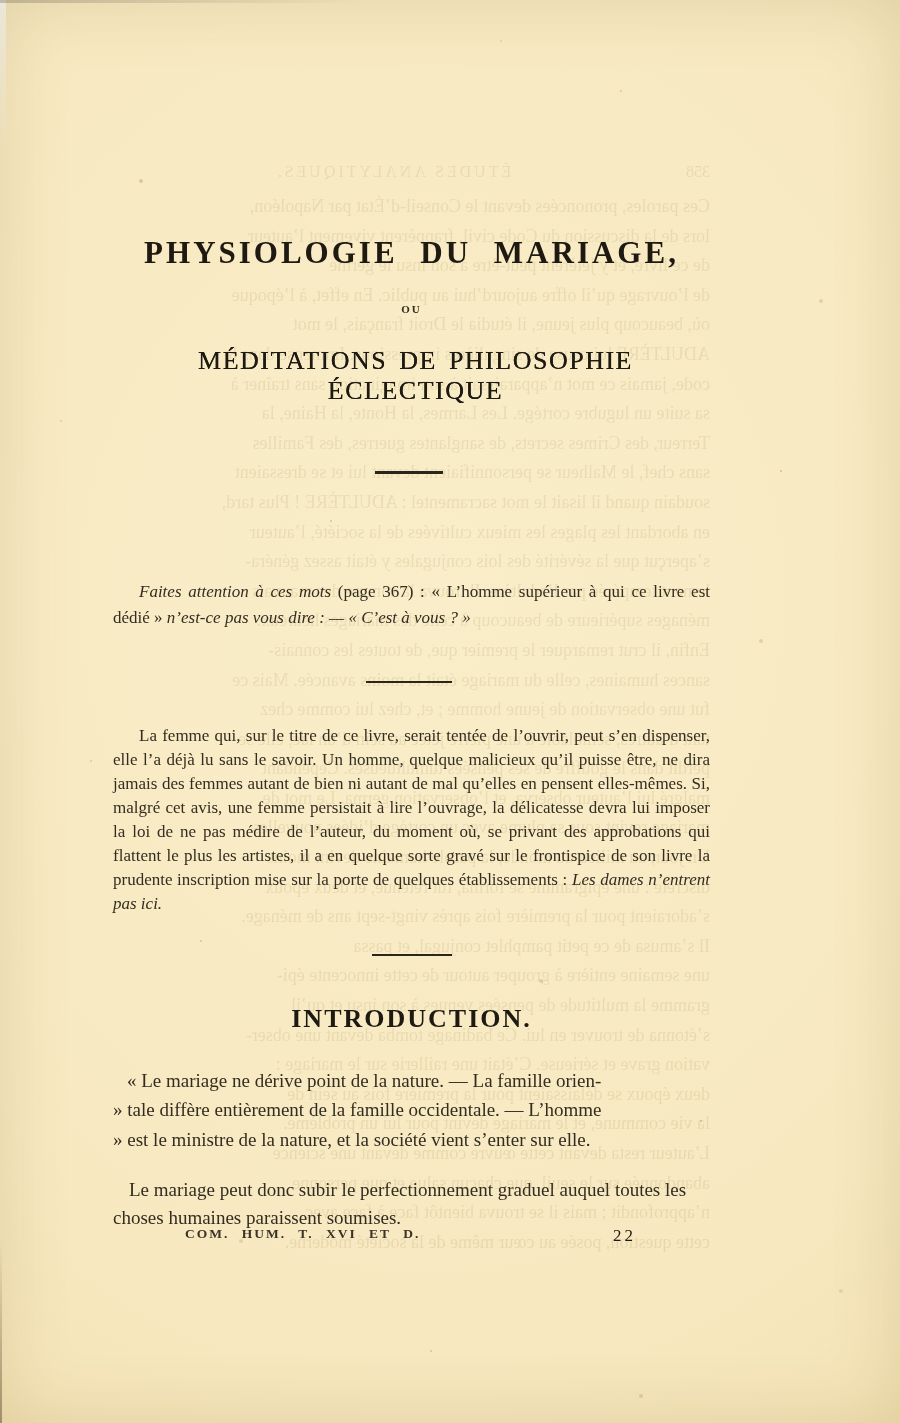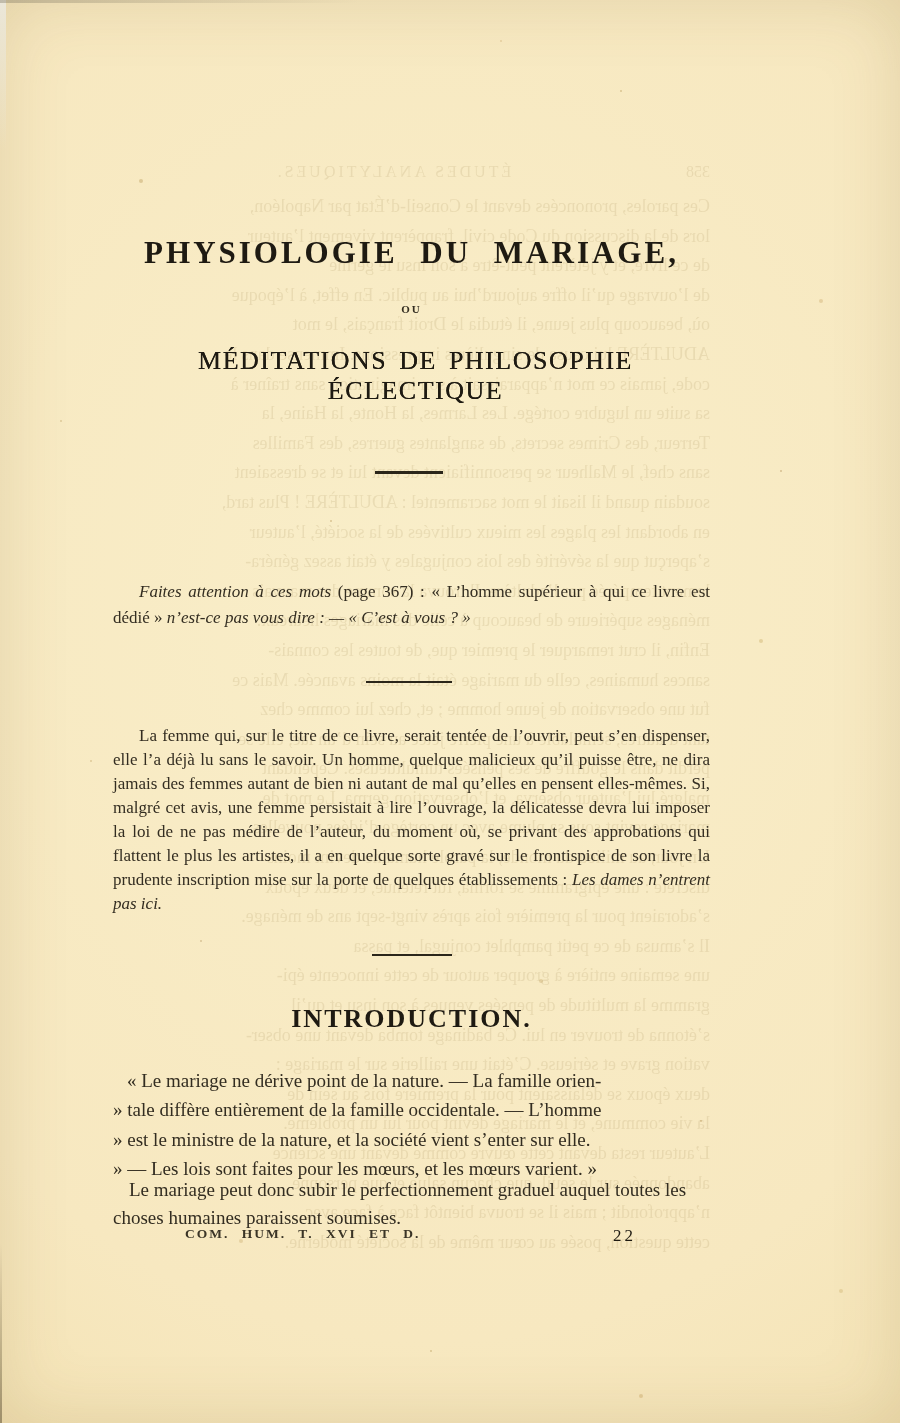--- a/index.html
+++ b/index.html
@@ -165,21 +165,20 @@
 
     <p class="col notice"><span>La femme qui, sur le titre de ce livre, serait tentée de l’ouvrir, peut s’en dispenser, elle l’a déjà lu sans le savoir. Un homme, quelque malicieux qu’il puisse être, ne dira jamais des femmes autant de bien ni autant de mal qu’elles en pensent elles-mêmes. Si, malgré cet avis, une femme persistait à lire l’ouvrage, la délicatesse devra lui imposer la loi de ne pas médire de l’auteur, du moment où, se privant des approbations qui flattent le plus les artistes, il a en quelque sorte gravé sur le frontispice de son livre la prudente inscription mise sur la porte de quelques établissements : </span><span class="it">Les dames n’entrent pas ici.</span></p>
 
     <hr class="rule rule3">
 
     <h4 class="col intro-heading">INTRODUCTION.</h4>
     <div class="col quote">
         <div class="quote-line">« Le mariage ne dérive point de la nature. — La famille orien-</div>
         <div class="quote-line">» tale diffère entièrement de la famille occidentale. — L’homme</div>
         <div class="quote-line">» est le ministre de la nature, et la société vient s’enter sur elle.</div>
-        <div class="quote-line">» — Les lois sont faites pour les mœurs, et les mœurs varient. »</div>
       </div>
     <p class="col closing">Le mariage peut donc subir le perfectionnement graduel auquel toutes les choses humaines paraissent soumises.</p>
 
     <div class="col footer">
       <span class="sig-clip">
         <span class="sig-mark">COM. HUM. T. XVI ET D.</span>
       </span>
       <span class="sheet-number">22</span>
     </div>
 

